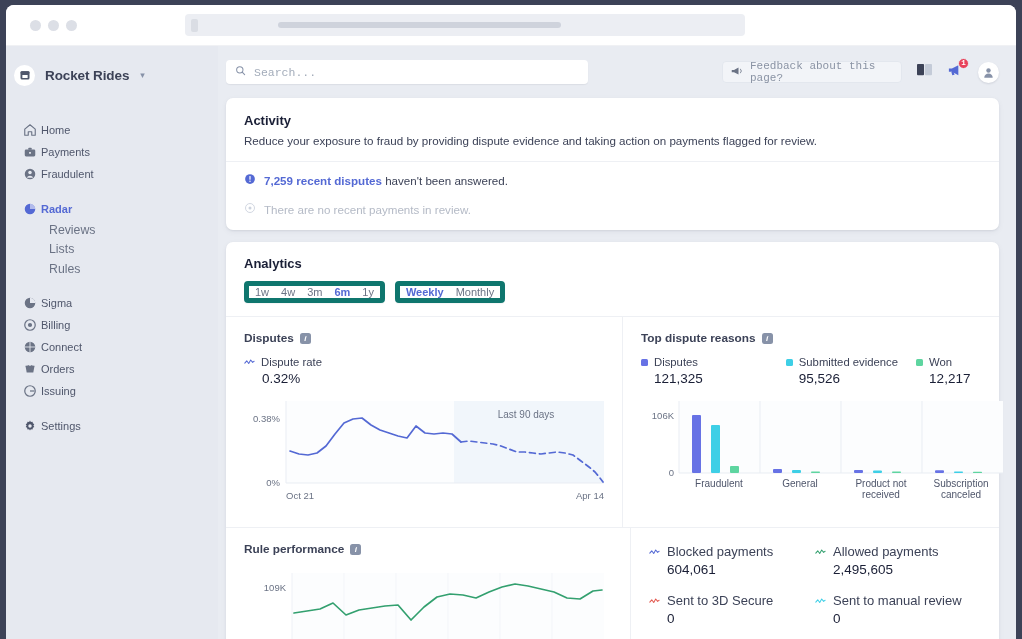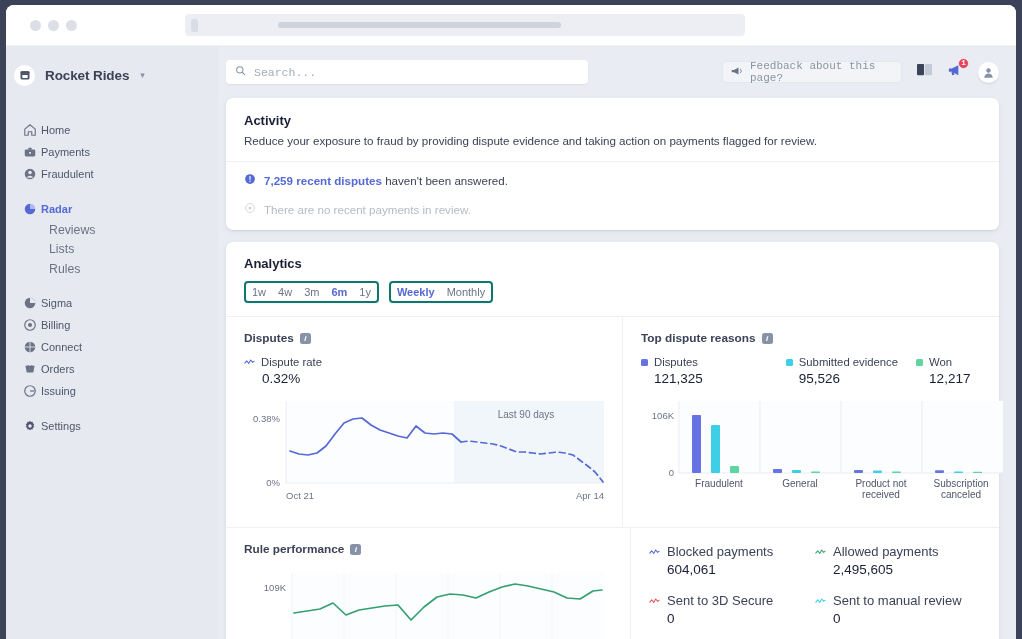--- a/index.html
+++ b/index.html
@@ -150,21 +150,21 @@
     padding: 11px 18px; font-size: 11.6px;
   }
   .activity-row.muted { color: #b4bac6; padding-top: 4px; padding-bottom: 14px; }
   .act-link { color: #5469d4; font-weight: bold; }
   .act-rest { color: #3c4257; }
 
   
   .an-head { padding: 14px 18px 13px 18px; border-bottom: 1px solid #eef0f4; }
   .seg-wrap { display: flex; gap: 10px; margin-top: 10px; }
   .seg {
-    background: #fff; border: 2px solid #0f766e; border-radius: 4px;
+    background: #fff; border: 5px solid #0f766e; border-radius: 4px;
     display: flex; height: 22px; align-items: center;
     box-shadow: 0 1px 1px rgba(60,66,87,.06);
   }
   .seg span {
     font-size: 11px; color: #6b7385; padding: 0 6px; cursor: pointer; line-height: 20px;
   }
   .seg span.on { color: #5469d4; font-weight: bold; }
 
   .panels { display: flex; }
   .panel { flex: 1; padding: 14px 18px 16px 18px; }

